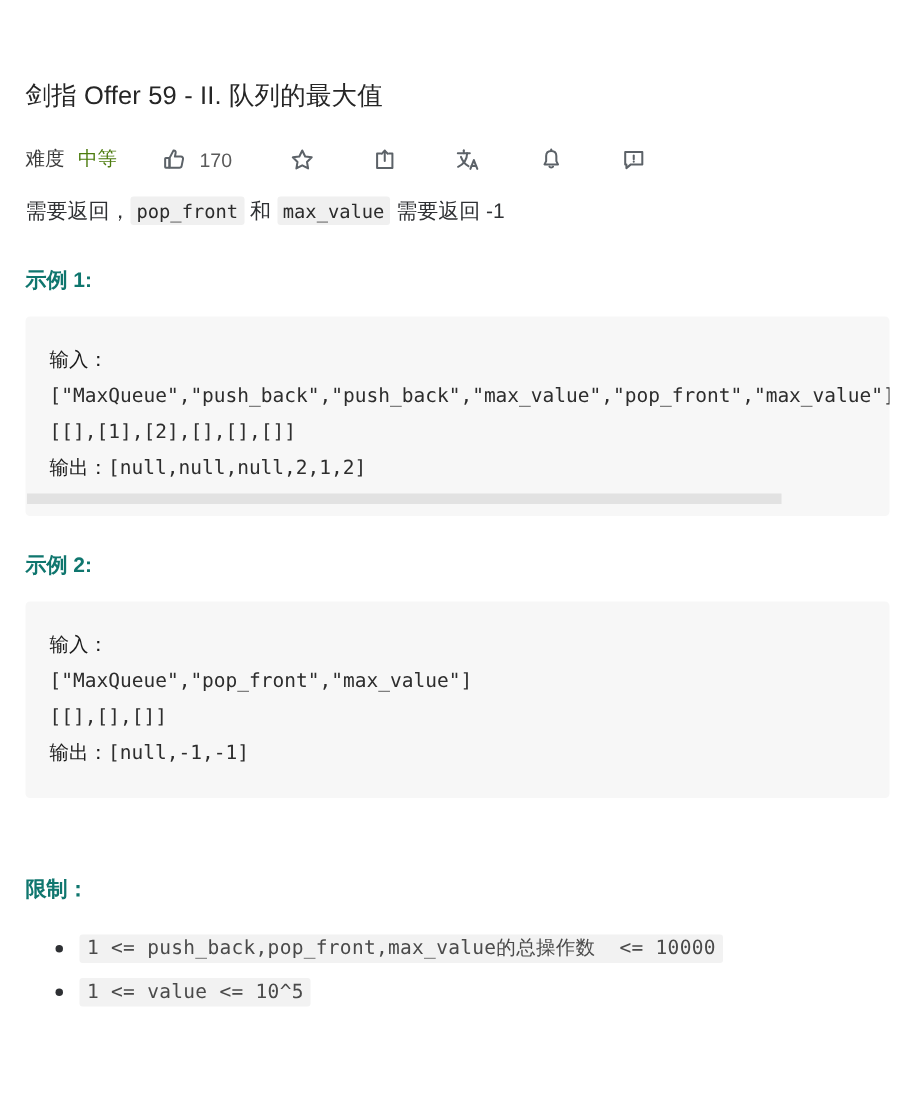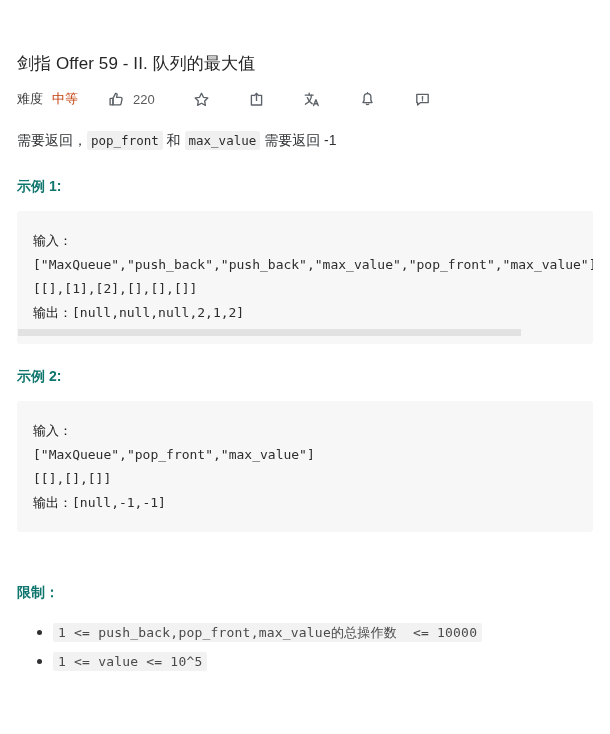--- a/index.html
+++ b/index.html
@@ -33,32 +33,32 @@
     color: #262626;
     margin: 0;
     padding-top: 12px;
     letter-spacing: 0.1px;
     white-space: nowrap;
   }
 
   
   .meta-row {
     display: flex;
-    align-items: center;
+    align-items: flex-end;
     height: 32px;
     margin-top: 7px;
   }
   .meta-label {
     font-size: 13px;
     color: #3c3c3c;
     margin-right: 9px;
   }
   .difficulty {
     font-size: 13px;
-    color: #c2410c;
+    color: #4d7c0f;
   }
   .meta-actions {
     display: flex;
     align-items: center;
     margin-left: 30px;
   }
   .act {
     display: flex;
     align-items: center;
     margin-right: 38px;
@@ -204,21 +204,21 @@
 
     <div class="meta-actions">
 
       <div class="act">
         <span>
           <svg width="17" height="17" viewBox="0 0 17 17">
             <path class="icon-stroke" d="M5 7.4 L7.6 2.4 C8.6 2.2 9.3 2.9 9.1 3.9 L8.6 6.4 L12.6 6.4 C13.6 6.4 14.2 7.2 14 8.1 L13.1 12.6 C12.95 13.4 12.4 13.9 11.6 13.9 L5 13.9 Z"></path>
             <rect class="icon-stroke" x="2.1" y="7.4" width="2.9" height="6.5" rx="0.5"></rect>
           </svg>
         </span>
-        <span class="like-count">220</span>
+        <span class="like-count">170</span>
       </div>
 
       <div class="act">
         <span>
           <svg width="17" height="17" viewBox="0 0 17 17">
             <path class="icon-stroke" d="M8.5 2.3 L10.45 6.3 L14.8 6.9 L11.65 9.95 L12.4 14.3 L8.5 12.25 L4.6 14.3 L5.35 9.95 L2.2 6.9 L6.55 6.3 Z"></path>
           </svg>
         </span>
       </div>
 

